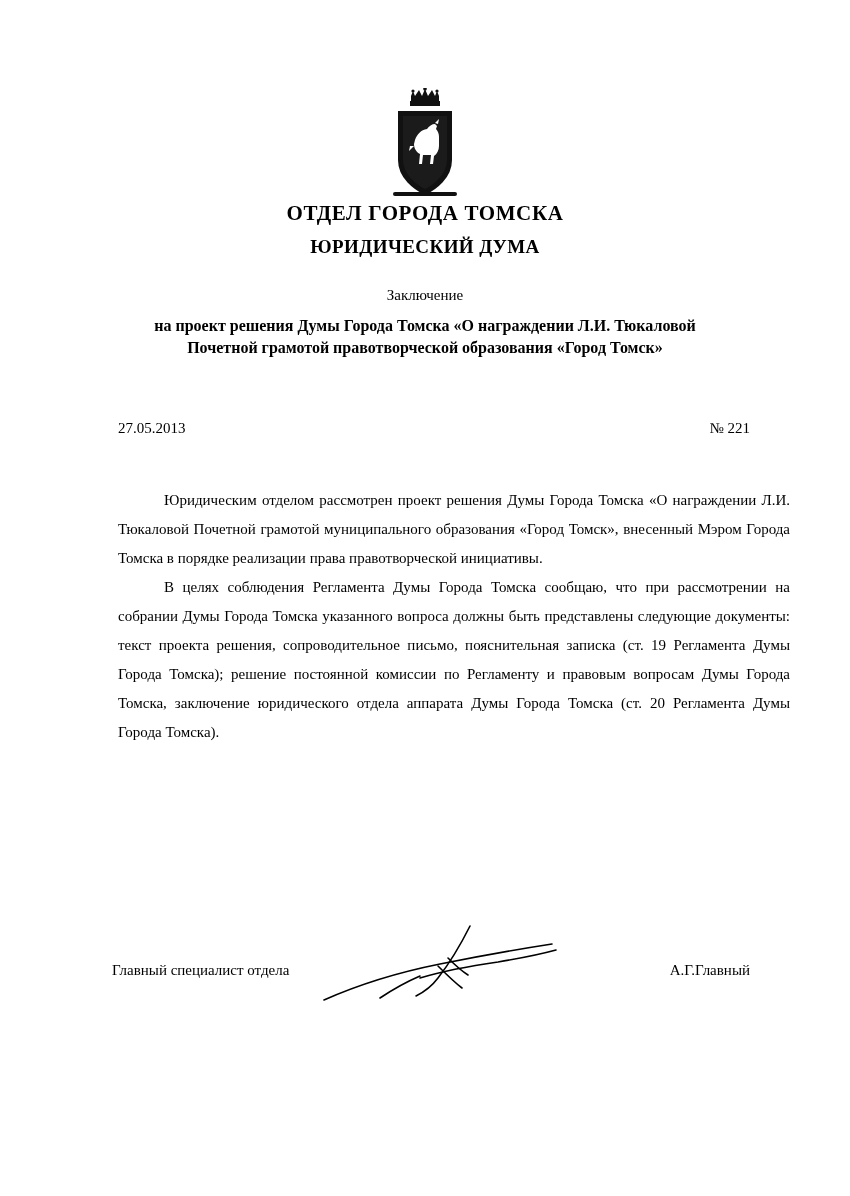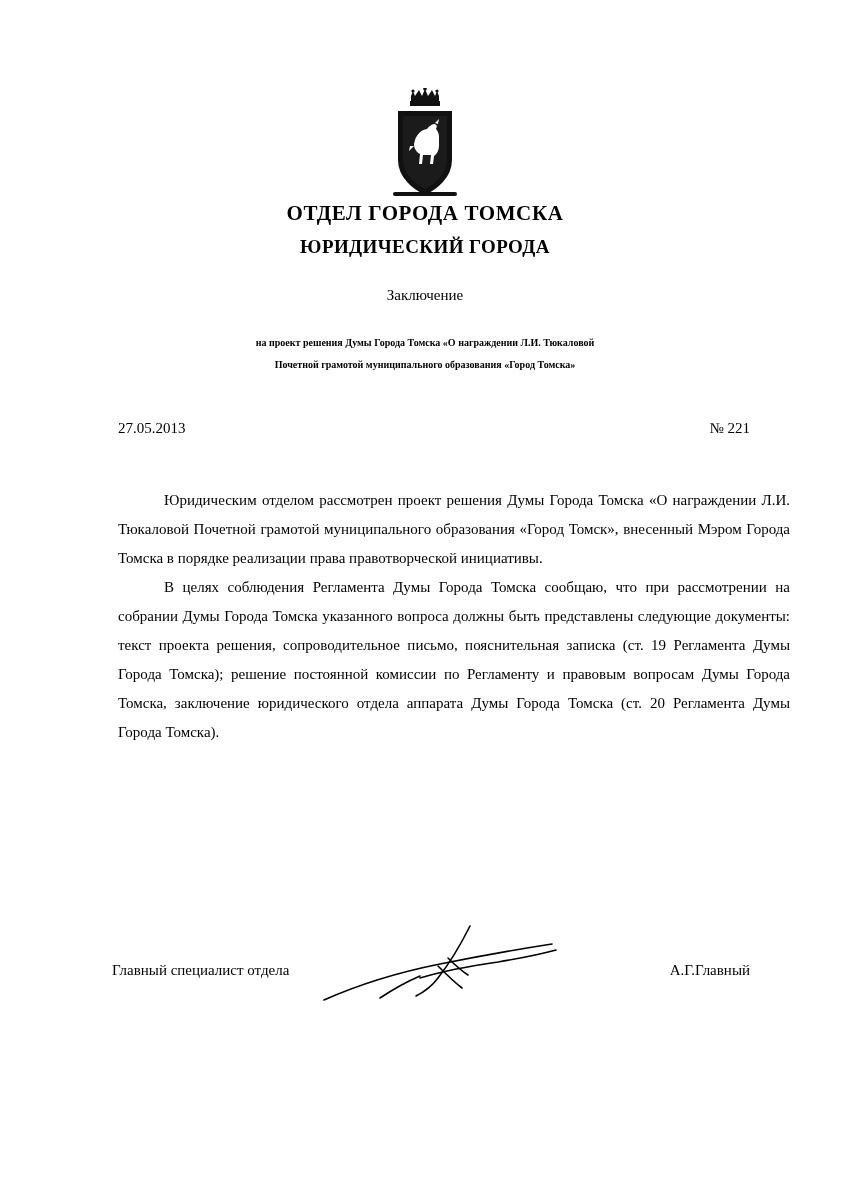--- a/index.html
+++ b/index.html
@@ -61,24 +61,24 @@
     line-height: 30px;
     margin-top: 4px;
   }
   .doc-kind {
     font-size: 15px;
     font-weight: normal;
     margin-top: 22px;
     line-height: 22px;
   }
   .doc-subject {
-    font-size: 10px;
+    font-size: 16px;
     font-weight: bold;
     line-height: 22px;
-    margin-top: 26px;
+    margin-top: 9px;
     width: 640px;
     margin-left: auto;
     margin-right: auto;
   }
 
   
   .meta-row {
     position: absolute;
     top: 420px;
     left: 118px;
@@ -161,25 +161,25 @@
 
         <g fill="#111">
           <rect x="14" y="104" width="64" height="4" rx="2"></rect>
         </g>
       </svg>
     </div>
   </div>
 
   <div class="header-block">
     <div class="org-title">ОТДЕЛ ГОРОДА ТОМСКА</div>
-    <div class="dept-title">ЮРИДИЧЕСКИЙ ГОРОДА</div>
+    <div class="dept-title">ЮРИДИЧЕСКИЙ ДУМА</div>
     <div class="doc-kind">Заключение</div>
     <div class="doc-subject">
       <div>на проект решения Думы Города Томска «О награждении Л.И. Тюкаловой</div>
-      <div>Почетной грамотой муниципального образования «Город Томска»</div>
+      <div>Почетной грамотой правотворческой образования «Город Томск»</div>
     </div>
   </div>
 
   <div class="meta-row">
     <span>27.05.2013</span>
     <span>№ 221</span>
   </div>
 
   <div class="body-block">
     <p>Юридическим отделом рассмотрен проект решения Думы Города Томска «О награждении Л.И. Тюкаловой Почетной грамотой муниципального образования «Город Томск», внесенный Мэром Города Томска в порядке реализации права правотворческой инициативы.</p>

